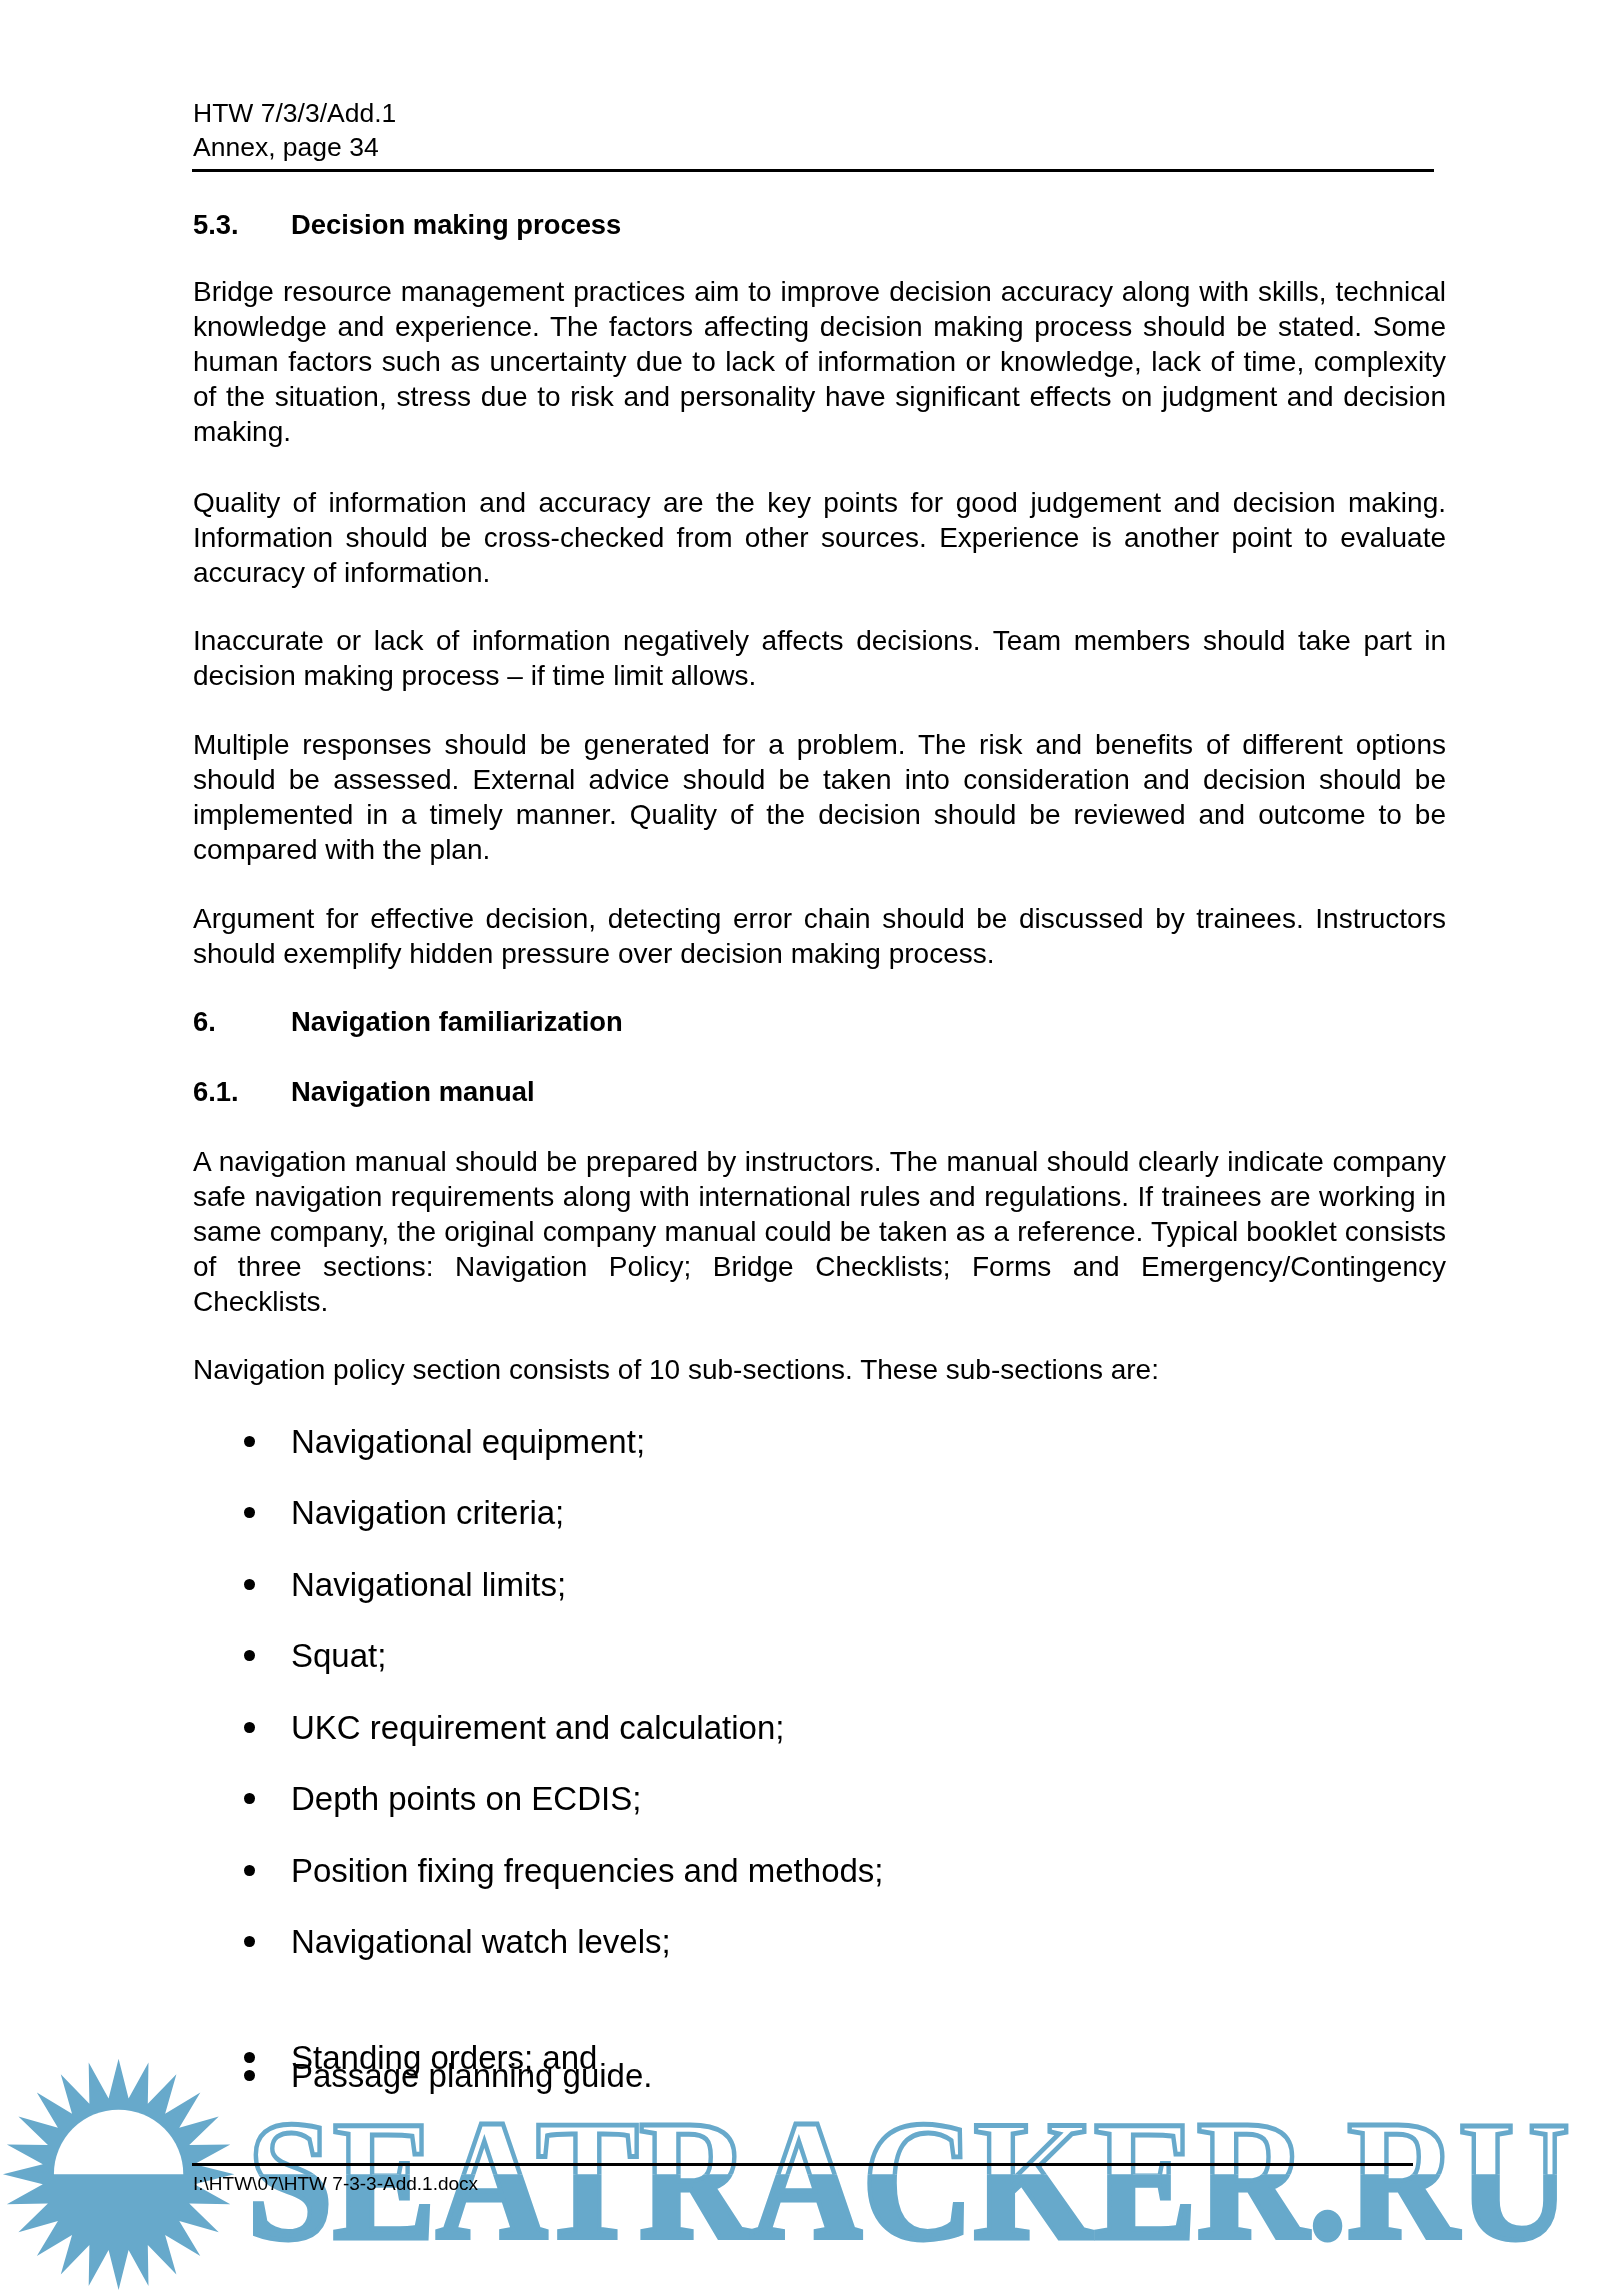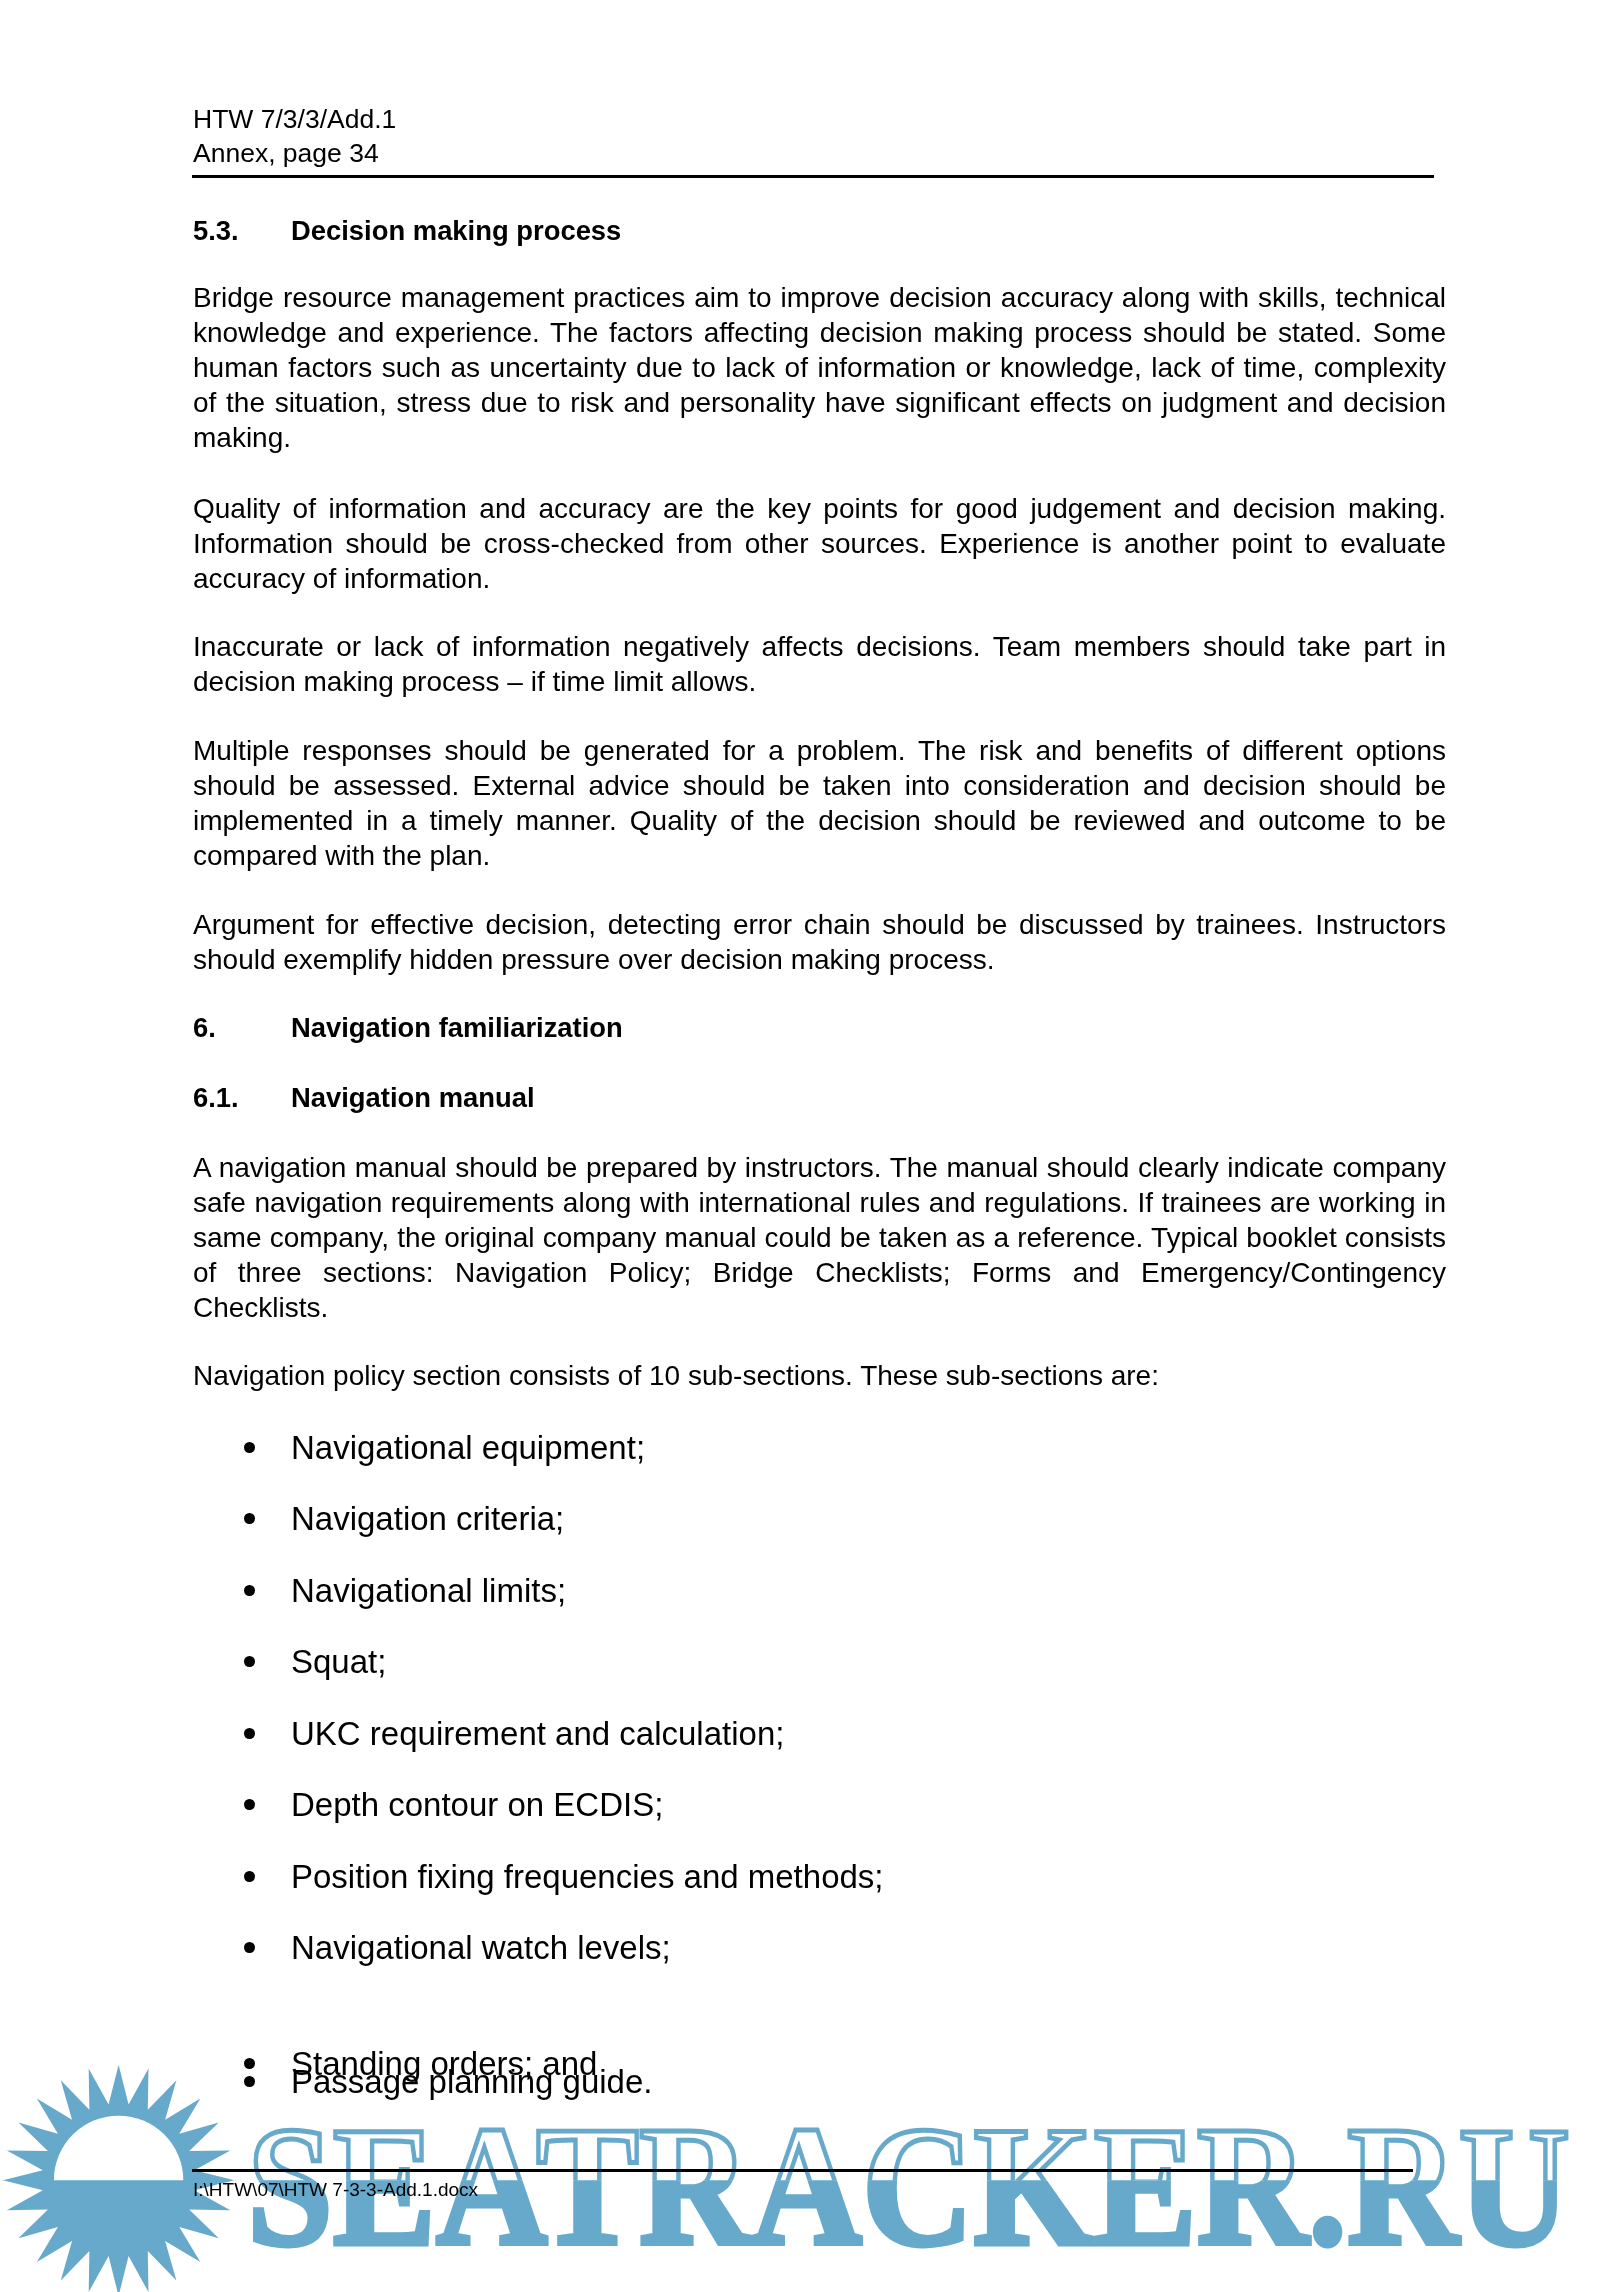--- a/index.html
+++ b/index.html
@@ -1,18 +1,18 @@
 <!DOCTYPE html>
 <html><head>
 <meta charset="utf-8">
 <style>
   html, body { margin: 0; padding: 0; background: #ffffff; }
   body { width: 1621px; height: 2293px; position: relative; overflow: hidden;
          font-family: "Liberation Sans", sans-serif; color: #000; }
-  .page { position: absolute; left: 0; top: 6px; width: 1621px; height: 2281px; }
+  .page { position: absolute; left: 0; top: 0; width: 1621px; height: 2281px; }
   .hdr { position: absolute; left: 193px; top: 96px; font-size: 26.5px; line-height: 34px; }
   .hdr div { white-space: nowrap; }
   .rule-top { position: absolute; left: 192px; top: 169px; width: 1242px; height: 2.9px; background: #000; }
   .block { position: absolute; left: 193px; width: 1253px; font-size: 28px; line-height: 35px; }
   .para { text-align: justify; text-align-last: left; }
   .heading { font-weight: bold; font-size: 27.4px; white-space: nowrap; }
   .heading .num { display: inline-block; width: 98px; }
   .bullet { position: absolute; left: 243px; font-size: 33px; line-height: 35px; white-space: nowrap; }
   .bullet .dot { position: absolute; left: 0px; top: 11.8px; width: 10.8px; height: 10.8px; border-radius: 50%; background: #000; margin-left: -47px; }
   .footer-rule { position: absolute; left: 192px; top: 2163px; width: 1221px; height: 2.9px; background: #000; z-index: 3; }
@@ -50,21 +50,21 @@
 
   <div class="block para" style="top:1144px;">A navigation manual should be prepared by instructors. The manual should clearly indicate company safe navigation requirements along with international rules and regulations. If trainees are working in same company, the original company manual could be taken as a reference. Typical booklet consists of three sections: Navigation Policy; Bridge Checklists; Forms and Emergency/Contingency Checklists.</div>
   <div class="block para" style="top:1352px;">Navigation policy section consists of 10 sub-sections. These sub-sections are:</div>
 
   <div>
     <div class="bullet" style="top:1424px; left:291px;"><span class="dot"></span><span>Navigational equipment;</span></div>
     <div class="bullet" style="top:1495px; left:291px;"><span class="dot"></span><span>Navigation criteria;</span></div>
     <div class="bullet" style="top:1567px; left:291px;"><span class="dot"></span><span>Navigational limits;</span></div>
     <div class="bullet" style="top:1638px; left:291px;"><span class="dot"></span><span>Squat;</span></div>
     <div class="bullet" style="top:1710px; left:291px;"><span class="dot"></span><span>UKC requirement and calculation;</span></div>
-    <div class="bullet" style="top:1781px; left:291px;"><span class="dot"></span><span>Depth contour on ECDIS;</span></div>
+    <div class="bullet" style="top:1781px; left:291px;"><span class="dot"></span><span>Depth points on ECDIS;</span></div>
     <div class="bullet" style="top:1853px; left:291px;"><span class="dot"></span><span>Position fixing frequencies and methods;</span></div>
     <div class="bullet" style="top:1924px; left:291px;"><span class="dot"></span><span>Navigational watch levels;</span></div>
     <div class="bullet" style="top:1996px; left:291px;margin-top:44px;"><span class="dot"></span><span>Standing orders; and</span></div>
     <div class="bullet" style="top:2058px; left:291px;"><span class="dot"></span><span>Passage planning guide.</span></div>
   </div>
 
   <svg class="watermark" viewBox="0 2080 1654 259">
     <defs>
       <clipPath id="top-half">
           <rect x="0" y="2080" width="1654" height="138"></rect>

